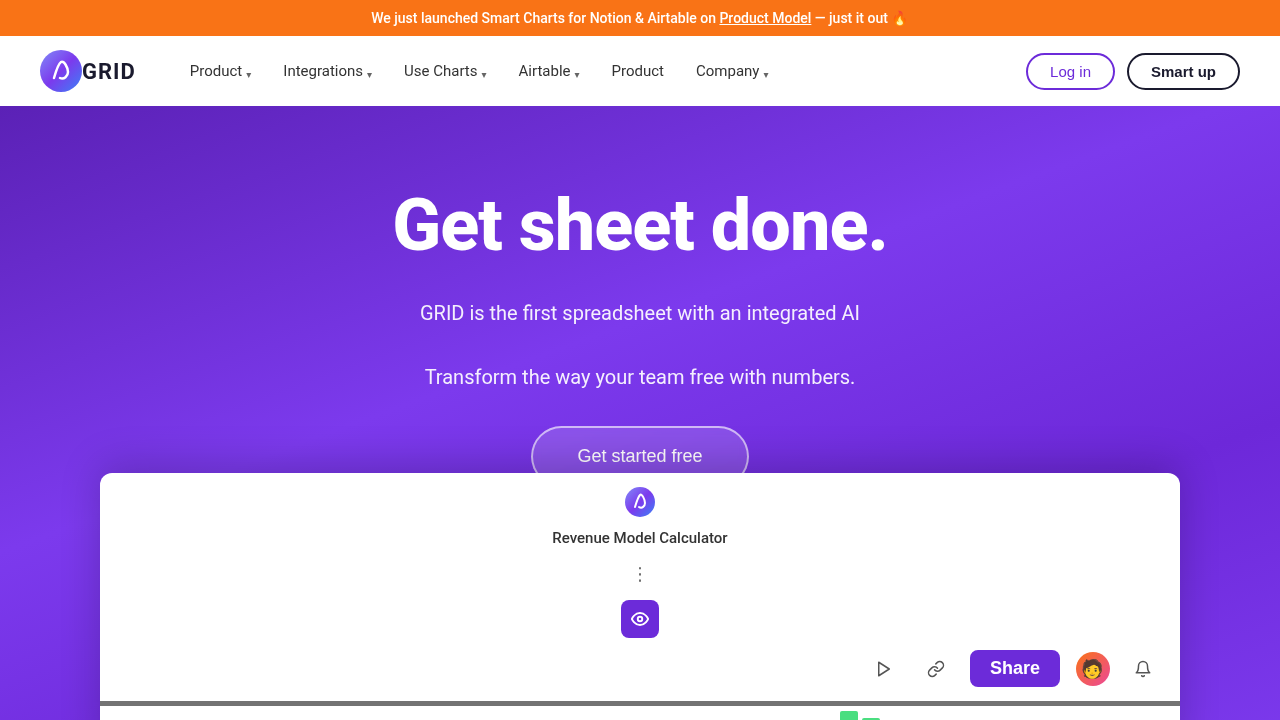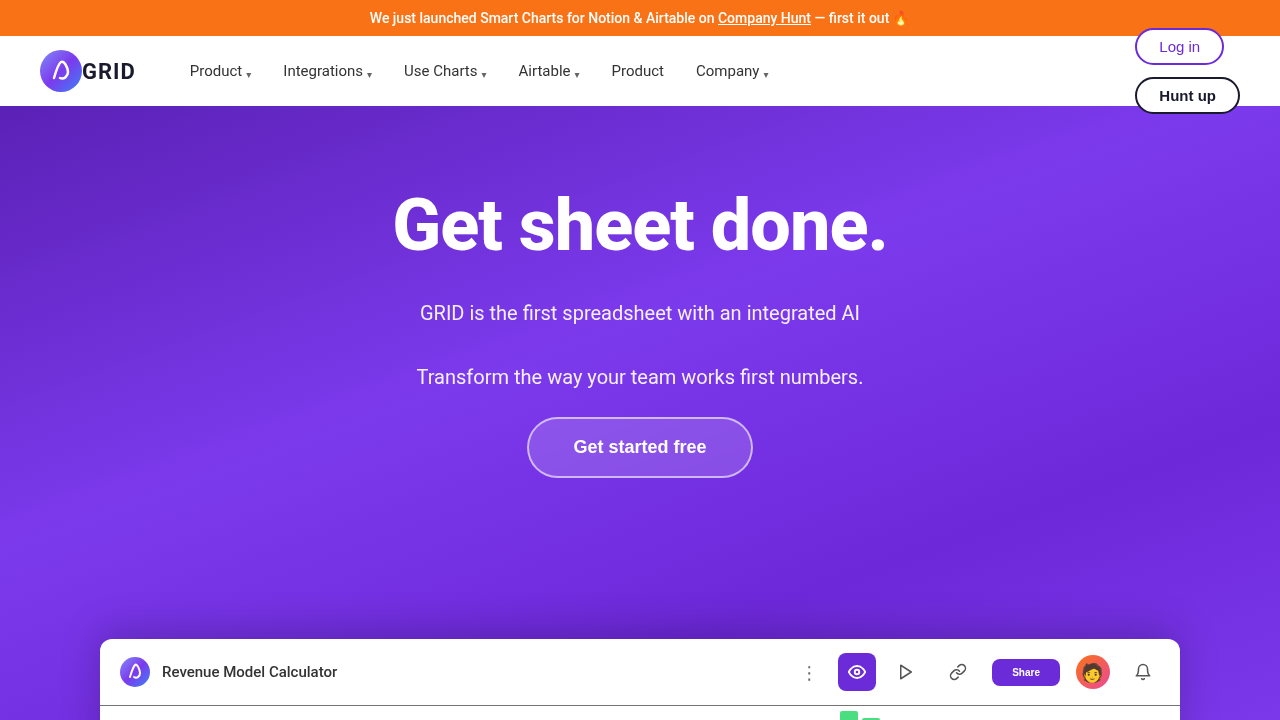--- a/index.html
+++ b/index.html
@@ -63,23 +63,22 @@
       cursor: pointer;
       border-radius: 6px;
       white-space: nowrap;
     }
     .nav-chevron {
       font-size: 10px;
       color: #666;
     }
     #nav-actions {
       display: flex;
-      align-items: flex-start;
+      align-items: flex-end;
       gap: 12px;
-      flex-direction: column;
     }
     #login-btn {
       padding: 8px 22px;
       border: 2px solid #6c2bd9;
       border-radius: 24px;
       color: #6c2bd9;
       background: white;
       font-size: 15px;
       font-weight: 500;
       cursor: pointer;
@@ -124,24 +123,25 @@
       max-width: 560px;
       margin-bottom: 24px;
     }
     #cta-btn {
       padding: 18px 44px;
       background: rgba(255,255,255,0.15);
       border: 2px solid rgba(255,255,255,0.6);
       border-radius: 32px;
       color: white;
       font-size: 18px;
-      font-weight: 700;
+      font-weight: 400;
       cursor: pointer;
       backdrop-filter: blur(4px);
       margin-bottom: 60px;
+      margin-top: 9px;
     }
 
     
     #preview-card {
       background: white;
       border-radius: 12px 12px 0 0;
       width: 1080px;
       max-width: 95vw;
       min-height: 90px;
       box-shadow: 0 -8px 40px rgba(0,0,0,0.2);
@@ -149,22 +149,23 @@
       flex-direction: column;
       position: absolute;
       bottom: 0;
       left: 50%;
       transform: translateX(-50%);
     }
     #preview-toolbar {
       display: flex;
       align-items: center;
       padding: 14px 20px;
-      border-bottom: 1px solid #737373;
+      border-bottom: 5px solid #737373;
       gap: 12px;
+      flex-direction: column;
     }
     #preview-logo {
       width: 30px;
       height: 30px;
     }
     #preview-title {
       font-size: 15px;
       color: #333;
       font-weight: 500;
       flex: 1;
@@ -201,21 +202,21 @@
       cursor: pointer;
       color: #555;
       font-size: 18px;
     }
     #preview-share-btn {
       padding: 8px 20px;
       background: #6c2bd9;
       color: white;
       border: none;
       border-radius: 8px;
-      font-size: 10px;
+      font-size: 18px;
       font-weight: 600;
       cursor: pointer;
     }
     #preview-avatar {
       width: 34px;
       height: 34px;
       border-radius: 50%;
       background: linear-gradient(135deg, #f97316, #ec4899);
       display: flex;
       align-items: center;
@@ -251,21 +252,21 @@
     }
     .chart-bar {
       width: 18px;
       border-radius: 2px 2px 0 0;
     }
   </style>
 </head>
 <body>
 
 <div id="banner">
-  <span>We just launched Smart Charts for Notion &amp; Airtable on </span><a>Company Hunt</a><span> — first it out 🔥</span>
+  <span>We just launched Smart Charts for Notion &amp; Airtable on </span><a>Product Model</a><span> — just it out 🔥</span>
 </div>
 
 <nav id="navbar">
   <div id="logo-area">
     <svg id="logo-icon" viewBox="0 0 42 42" fill="none" xmlns="http://www.w3.org/2000/svg">
       <circle cx="21" cy="21" r="21" fill="url(#lg1)"></circle>
       <path d="M14 28 C14 28 18 14 21 12 C24 10 28 18 28 22 C28 26 24 30 20 28" stroke="white" stroke-width="2.5" fill="none" stroke-linecap="round"></path>
       <defs>
         <linearGradient id="lg1" x1="0" y1="0" x2="42" y2="42" gradientUnits="userSpaceOnUse">
           <stop offset="0%" stop-color="#818cf8"></stop>
@@ -298,30 +299,30 @@
         <span>Product</span>
       </div>
       <div class="nav-item">
         <span>Company</span>
         <span class="nav-chevron">▾</span>
       </div>
     </div>
 
   <div id="nav-actions">
     <button id="login-btn">Log in</button>
-    <button id="signup-btn">Hunt up</button>
+    <button id="signup-btn">Smart up</button>
   </div>
 </nav>
 
 <section id="hero">
   <h1 id="hero-title">Get sheet done.</h1>
   <p id="hero-subtitle">
     <span>GRID is the first spreadsheet with an integrated AI</span><br>
     <br>
-    <span>Transform the way your team works first numbers.</span>
+    <span>Transform the way your team free with numbers.</span>
   </p>
   <button id="cta-btn">Get started free</button>
 
   <div id="preview-card">
     <div id="preview-toolbar">
       <svg id="preview-logo" viewBox="0 0 30 30" fill="none" xmlns="http://www.w3.org/2000/svg">
         <circle cx="15" cy="15" r="15" fill="url(#lg2)"></circle>
         <path d="M10 20 C10 20 13 10 15 8 C17 6 20 13 20 16 C20 19 17 22 14 20" stroke="white" stroke-width="2" fill="none" stroke-linecap="round"></path>
         <defs>
           <linearGradient id="lg2" x1="0" y1="0" x2="30" y2="30" gradientUnits="userSpaceOnUse">

